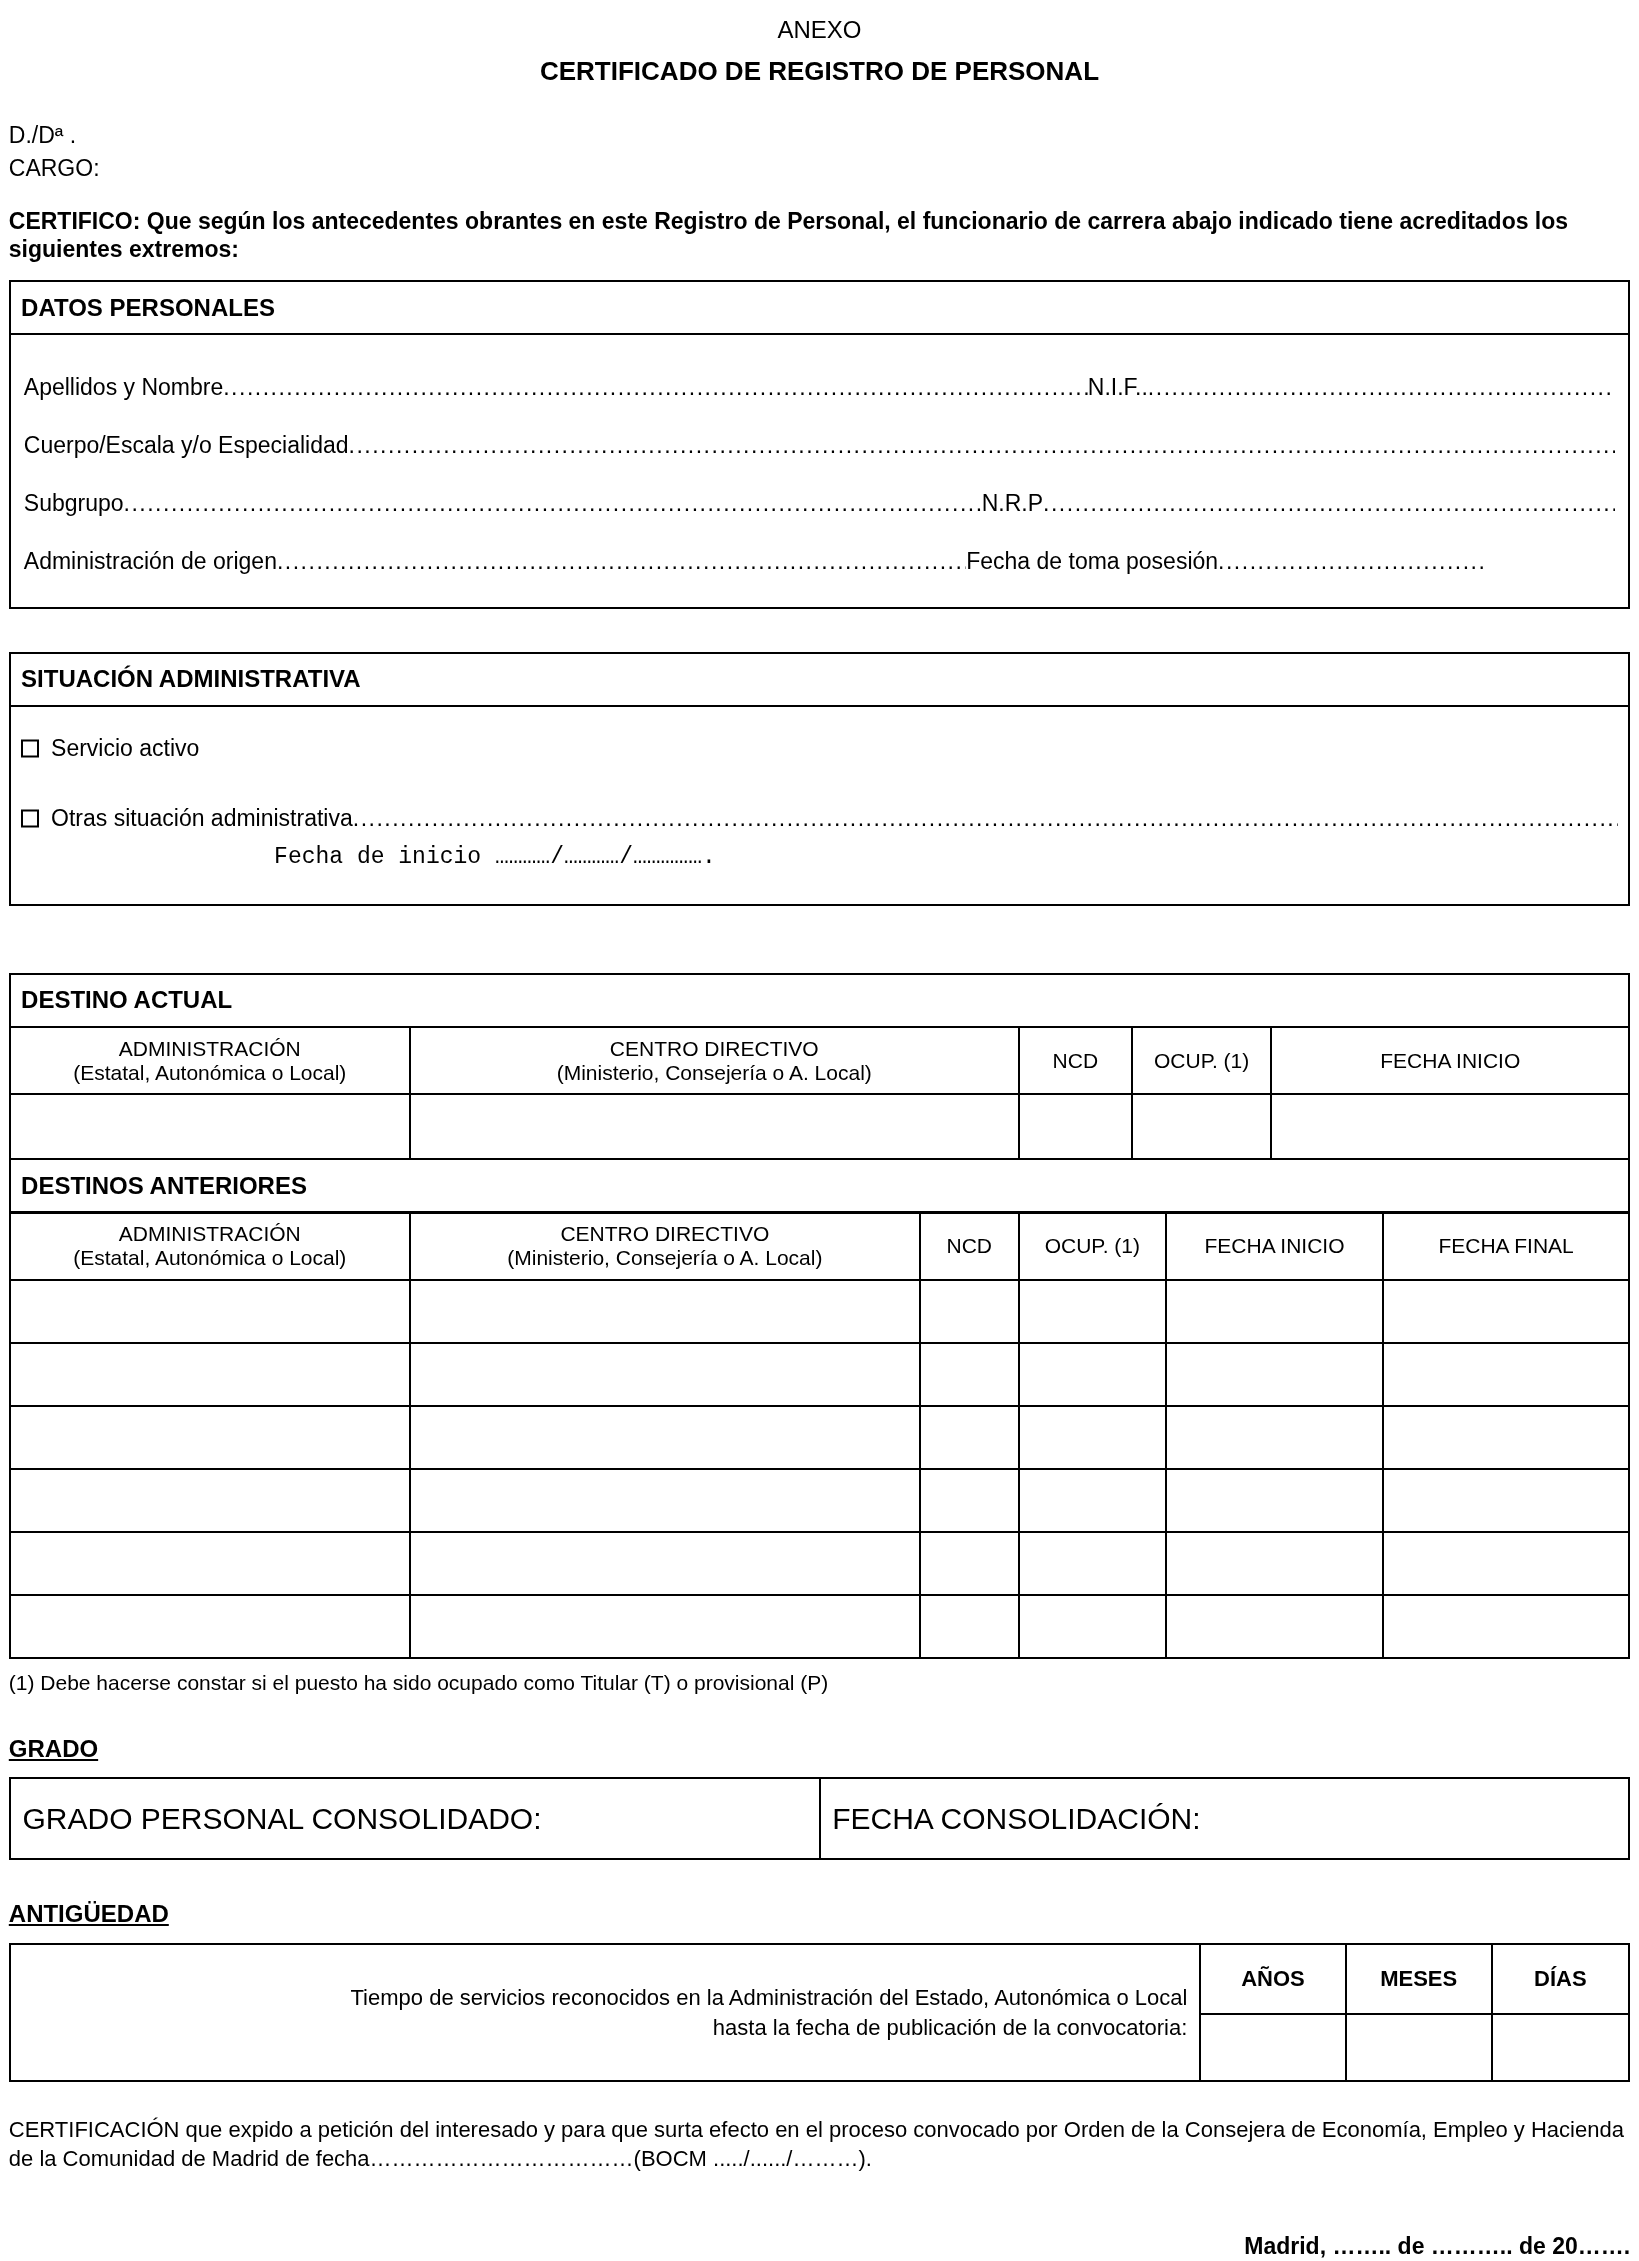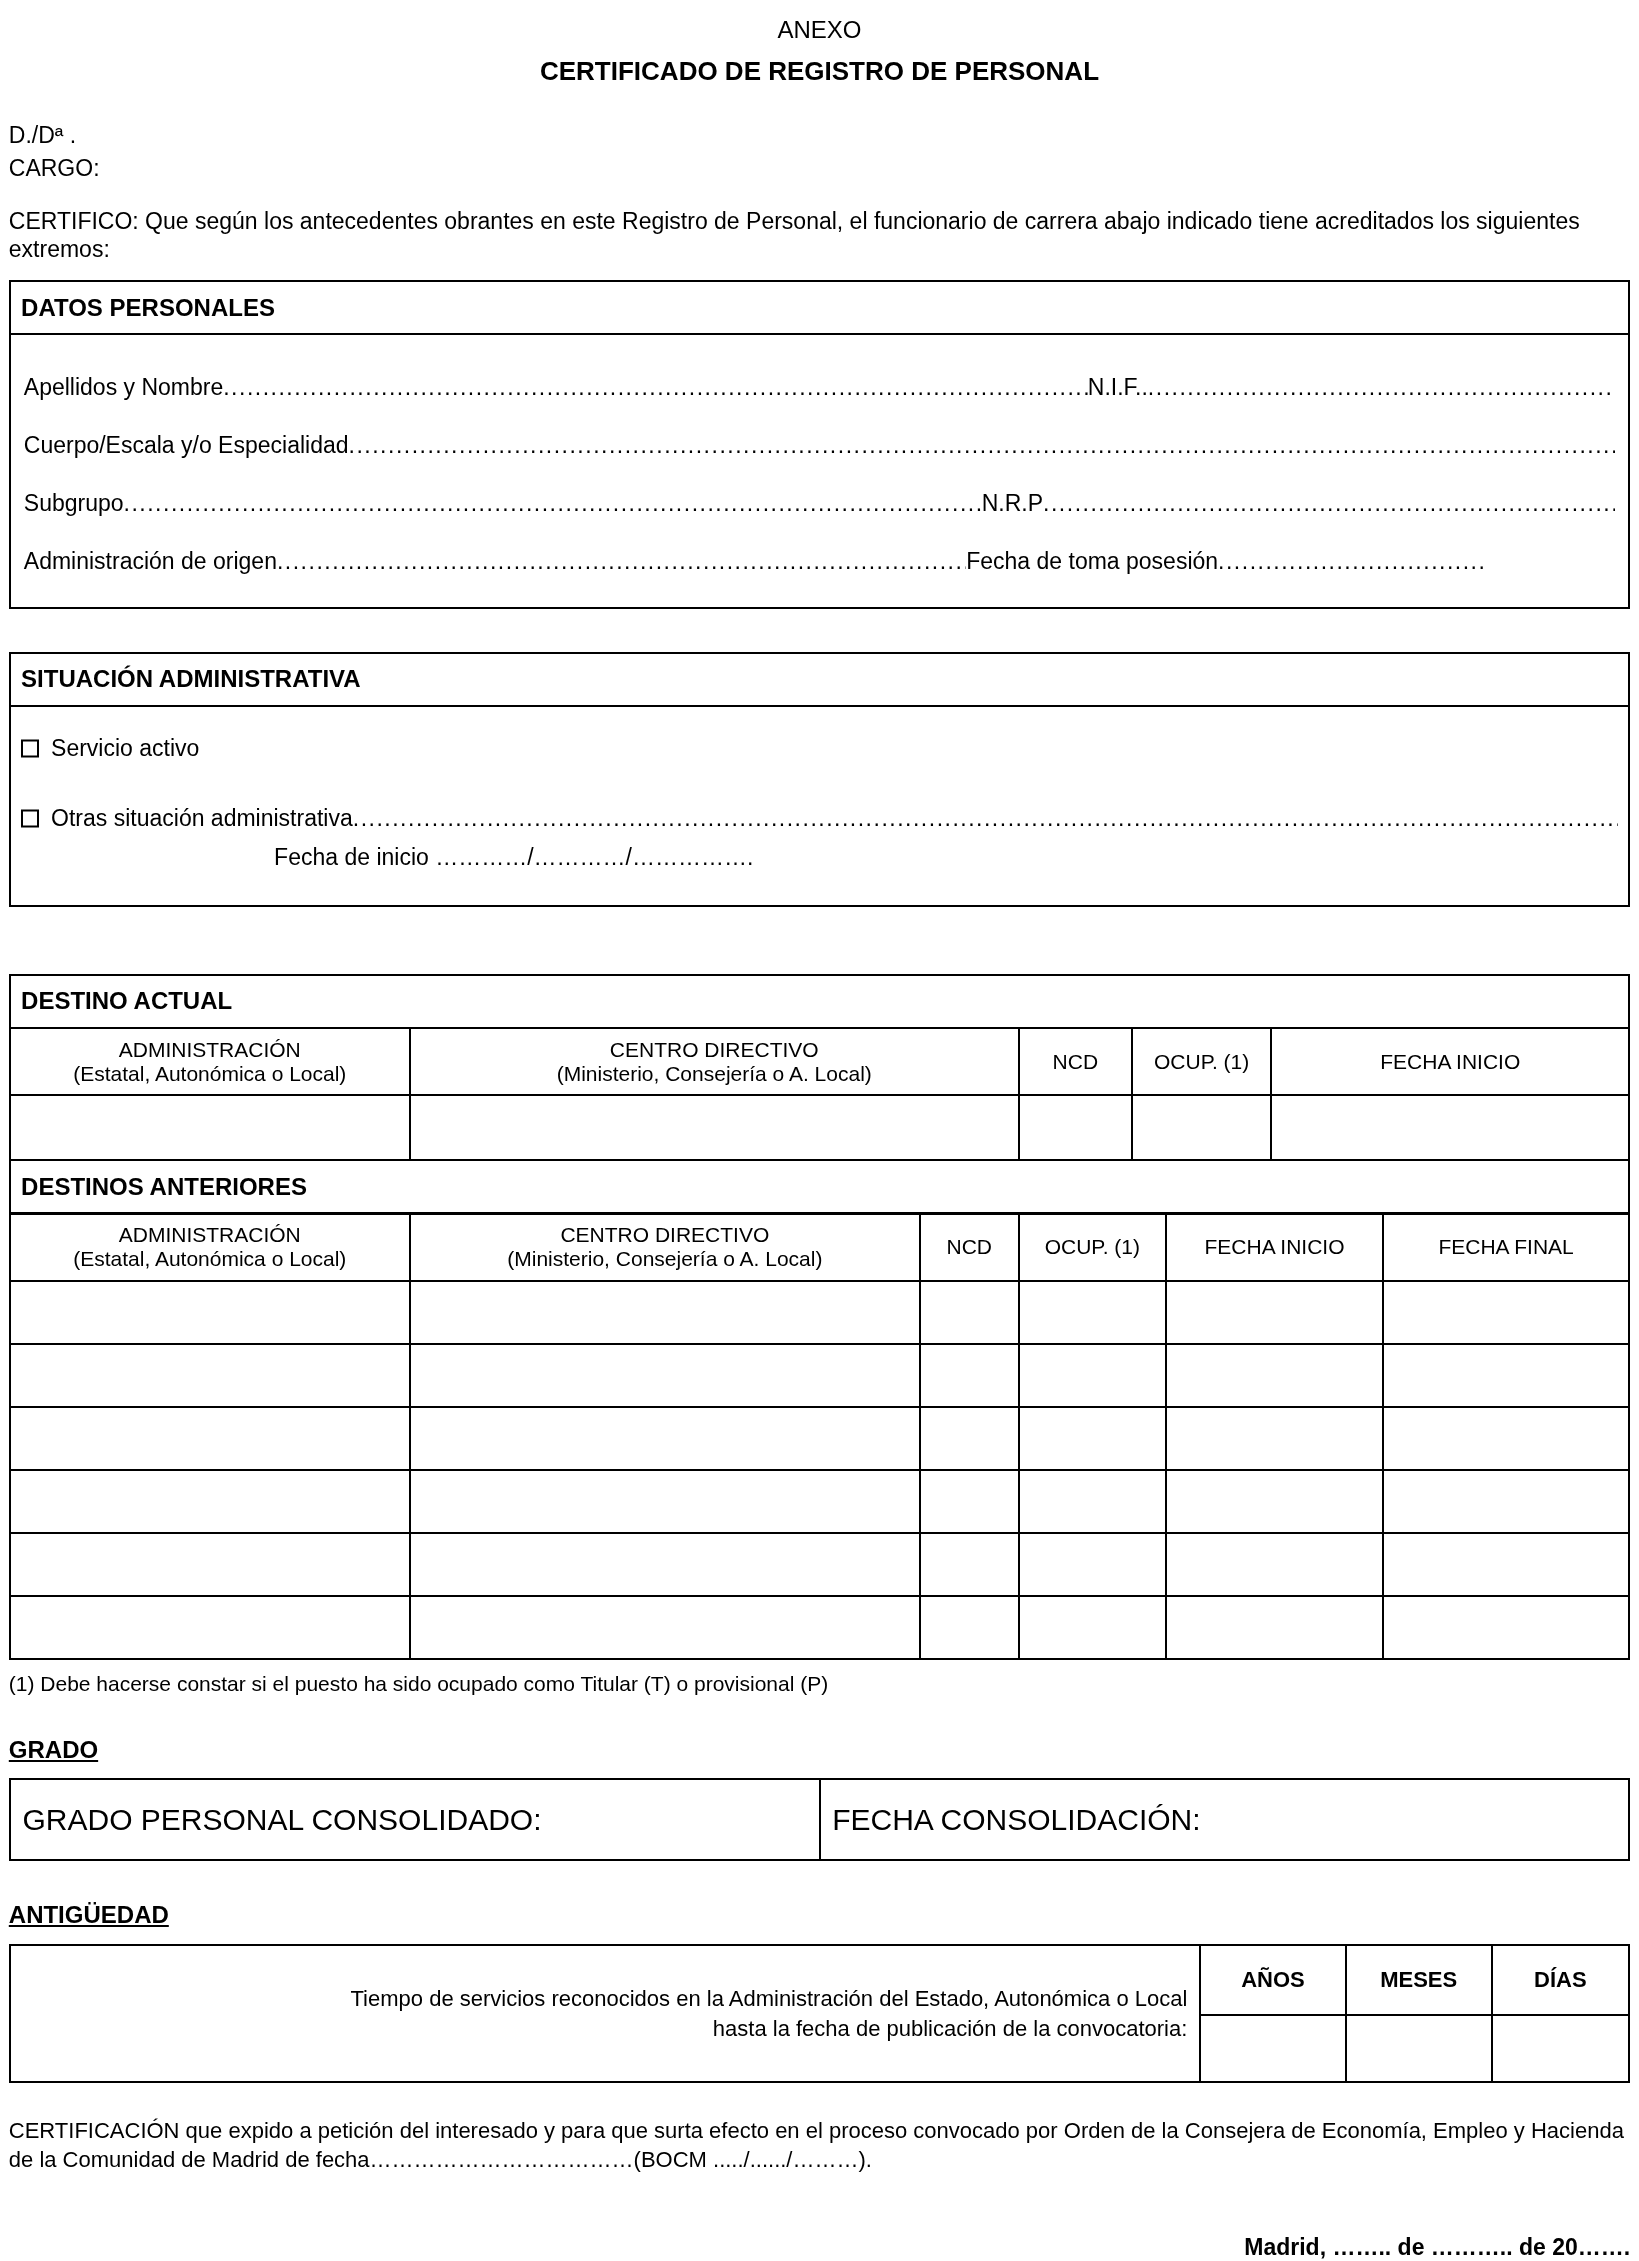--- a/index.html
+++ b/index.html
@@ -10,41 +10,41 @@
     font-family: "Liberation Sans", sans-serif;
     font-size: 22px;
     padding: 16px 8.8px 0 8.8px;
     overflow: hidden;
   }
   .center { text-align: center; }
   .annex-title { font-size: 24px; }
   .main-title { font-size: 26px; font-weight: bold; margin-top: 11.7px; }
   .person-line { margin-top: 35px; font-size: 23px; }
   .cargo-line { font-size: 23px; margin-top: 5.9px; }
-  .certify { font-weight: normal; font-size: 23px; margin-top: 25px; line-height: 1.25; }
+  .certify { font-weight: bold; font-size: 23px; margin-top: 25px; line-height: 1.25; }
 
   .box { border: 2.2px solid #000; margin-top: 16px; }
   .box-title { font-weight: bold; font-size: 24px; padding: 11.7px 10.3px; }
   .box-title.bordered { border-bottom: 2.2px solid #000; }
 
   .datos-fields { padding: 7.3px 13px 32px 13px; }
   .field-line { display: flex; align-items: baseline; font-size: 23px; margin-top: 31px; }
   .lbl { white-space: nowrap; flex: none; }
   .dots { overflow: hidden; white-space: nowrap; letter-spacing: 1.5px; min-width: 0; }
   .g185 { flex: 1.85 1 0; }
   .g100 { flex: 1 1 0; }
   .g150 { flex: 1.5 1 0; }
   .g260 { flex: 2.6 1 0; }
   .gshort { flex: 1 1 0; margin-right: 132px; }
 
   .situ-content { padding: 5.9px 10.3px 34px 10.3px; font-size: 23px; }
   .check-line { display: flex; align-items: baseline; margin-top: 22px; }
   .check-line.otras { margin-top: 43px; }
   .checkbox { width: 18.3px; height: 18.3px; border: 2.2px solid #000; display: inline-block; flex: none; margin-right: 11.7px; transform: translateY(1.5px); background: #fff; }
-  .fecha-inicio { margin-top: 11.7px; padding-left: 253px; }
+  .fecha-inicio { margin-top: 11.7px; padding-left: 253px; font-family: Liberation Mono, monospace; }
 
   .dest-section { margin-top: 67px; }
   .section-bar { border: 2.2px solid #000; font-weight: bold; font-size: 24px; padding: 11.7px 10.3px; }
   .joined { margin-top: -2.2px; }
 
   table.grid { border-collapse: collapse; width: 100%; margin-top: -2.2px; table-layout: fixed; }
   .grid th, .grid td { border: 2.2px solid #000; font-weight: normal; font-size: 21px; text-align: center; vertical-align: middle; padding: 8.8px 5.9px; }
   .th-sub { display: block; }
   .grid td.empty { height: 65px; padding: 0; }
   .grid td.empty-sm { height: 63px; padding: 0; }

